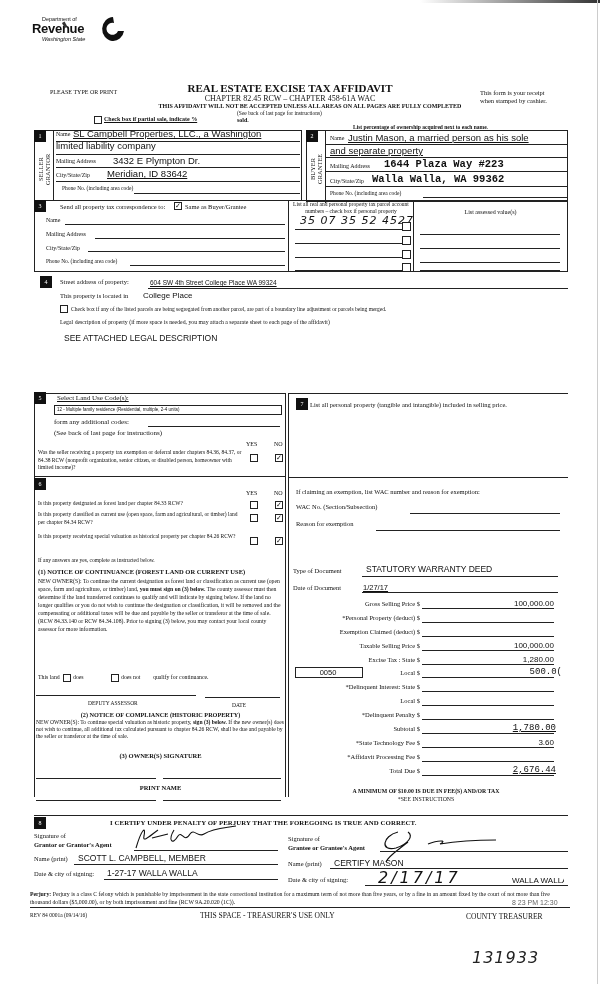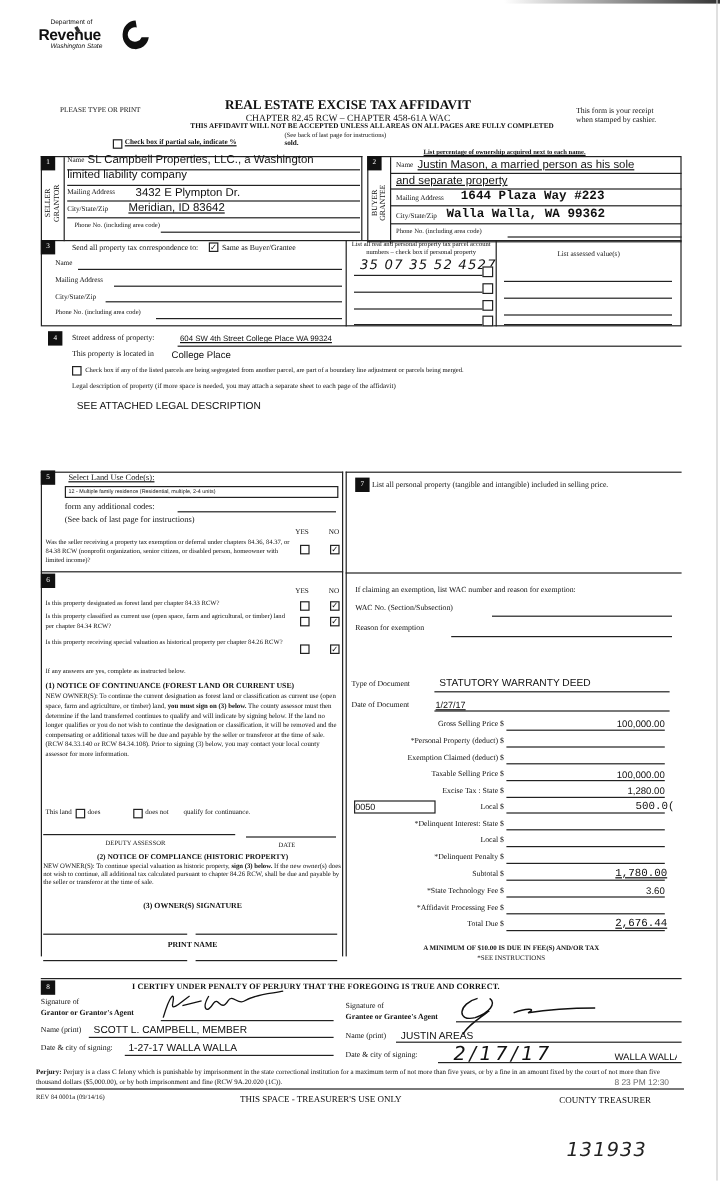--- a/index.html
+++ b/index.html
@@ -8,21 +8,21 @@
 .abs{position:absolute}
 .sans{font-family:"Liberation Sans",sans-serif}
 .mono{font-family:"Liberation Mono",monospace}
 .hand{font-family:"DejaVu Sans",sans-serif;font-style:italic}
 .b{font-weight:bold}
 .num{position:absolute;background:#111;color:#fff;font-size:6px;text-align:center;line-height:12px;width:12px;height:12px}
 .line{position:absolute;border-bottom:1px solid #222}
 .cb{position:absolute;width:8px;height:8px;border:1px solid #222;background:#fff;font-size:7px;line-height:6px;text-align:center}
 .vert{position:absolute;writing-mode:vertical-rl;transform:rotate(180deg);font-size:6.5px;text-align:center;line-height:7px}
 .fill{font-family:"Liberation Sans",sans-serif;font-size:9px;color:#111}
-.rt{text-align:left}
+.rt{text-align:center}
 </style>
 </head>
 <body>
 
 <div class="abs" style="left:30px;top:15px;width:110px;height:40px">
   <div class="sans" style="position:absolute;left:12px;top:1px;font-size:5.5px">Department of</div>
   <div class="sans b" style="position:absolute;left:2px;top:6px;font-size:13px;letter-spacing:-0.3px">Revenue</div>
   <div class="sans" style="position:absolute;left:12px;top:21px;font-size:5.5px;font-style:italic">Washington State</div>
   <svg style="position:absolute;left:70px;top:0px" width="26" height="28" viewBox="0 0 26 28">
       <path d="M13 2 A11 12 0 1 0 24 16 L18 16 A6 6 0 1 1 14 8 Z" fill="#111"></path>
@@ -42,21 +42,21 @@
 <div class="abs" style="left:237px;top:110px;font-size:5.5px">(See back of last page for instructions)</div>
 <div class="abs b" style="left:237px;top:117px;font-size:6px">sold.</div>
 <div class="abs b" style="left:353px;top:124px;font-size:5.5px;text-decoration:underline">List percentage of ownership acquired next to each name.</div>
 
 <div class="abs" style="left:34px;top:130px;width:268px;height:70px;border:1px solid #222;border-bottom:none">
   <div class="num" style="left:-1px;top:-1px">1</div>
   <div class="vert" style="left:2px;top:14px;width:14px;height:48px">SELLER GRANTOR</div>
   <div style="position:absolute;left:18px;top:0;width:0;height:70px;border-left:1px solid #222"></div>
 </div>
 <div class="abs" style="left:56px;top:131px;font-size:6px">Name</div>
-<div class="abs fill" style="left:73px;top:128px;font-size:9.5px;">SL Campbell Properties, LLC., a Washington</div>
+<div class="abs fill" style="left:73px;top:128px;font-size:9.5px;text-decoration:underline">SL Campbell Properties, LLC., a Washington</div>
 <div class="line" style="left:56px;top:141px;width:244px"></div>
 <div class="abs fill" style="left:56px;top:140px;font-size:9.5px;">limited liability company</div>
 <div class="line" style="left:56px;top:154px;width:244px"></div>
 <div class="abs" style="left:56px;top:158px;font-size:6px">Mailing Address</div>
 <div class="abs fill" style="left:113px;top:155px;font-size:9.5px;">3432 E Plympton Dr.</div>
 <div class="line" style="left:56px;top:167px;width:244px"></div>
 <div class="abs" style="left:56px;top:172px;font-size:6px">City/State/Zip</div>
 <div class="abs fill" style="left:107px;top:168px;font-size:9.5px;text-decoration:underline">Meridian, ID 83642</div>
 <div class="line" style="left:56px;top:181px;width:244px"></div>
 <div class="abs" style="left:62px;top:185px;font-size:5.5px">Phone No. (including area code)</div>
@@ -286,21 +286,21 @@
 <div class="abs sans" style="left:107px;top:868px;font-size:8.5px">1-27-17 WALLA WALLA</div>
 <div class="line" style="left:104px;top:879px;width:174px"></div>
 
 <div class="abs" style="left:288px;top:835px;font-size:6.5px">Signature of</div>
 <div class="abs b" style="left:288px;top:844px;font-size:6.5px">Grantee or Grantee's Agent</div>
 <svg class="abs" style="left:378px;top:826px" width="120" height="38" viewBox="0 0 120 38">
     <path d="M20 6 C4 10 2 26 18 22 C30 18 36 10 30 6 M30 16 C20 24 10 30 8 36 M50 18 C60 14 70 14 62 18 C74 16 90 14 118 14" stroke="#111" stroke-width="1.2" fill="none"></path>
   </svg>
 <div class="line" style="left:380px;top:851px;width:188px"></div>
 <div class="abs" style="left:288px;top:860px;font-size:6.5px">Name (print)</div>
-<div class="abs sans" style="left:334px;top:858px;font-size:8.5px">JUSTIN AREAS</div>
+<div class="abs sans" style="left:334px;top:858px;font-size:8.5px">CERTIFY MASON</div>
 <div class="line" style="left:330px;top:868px;width:238px"></div>
 <div class="abs" style="left:288px;top:876px;font-size:6.5px">Date &amp; city of signing:</div>
 <div class="abs hand" style="left:378px;top:868px;font-size:16px;letter-spacing:3px">2/17/17</div>
 <div class="abs sans" style="left:512px;top:876px;font-size:8px;width:52px;overflow:hidden;white-space:nowrap">WALLA WALLA</div>
 <div class="line" style="left:365px;top:885px;width:203px"></div>
 
 <div class="abs" style="left:30px;top:891px;width:540px;font-size:5.8px;line-height:7.5px;border-bottom:1px solid #222;padding-bottom:1px">
   <span class="b">Perjury:</span>
   <span>Perjury is a class C felony which is punishable by imprisonment in the state correctional institution for a maximum term of not more than five years, or by a fine in an amount fixed by the court of not more than five thousand dollars ($5,000.00), or by both imprisonment and fine (RCW 9A.20.020 (1C)).</span>
 </div>

